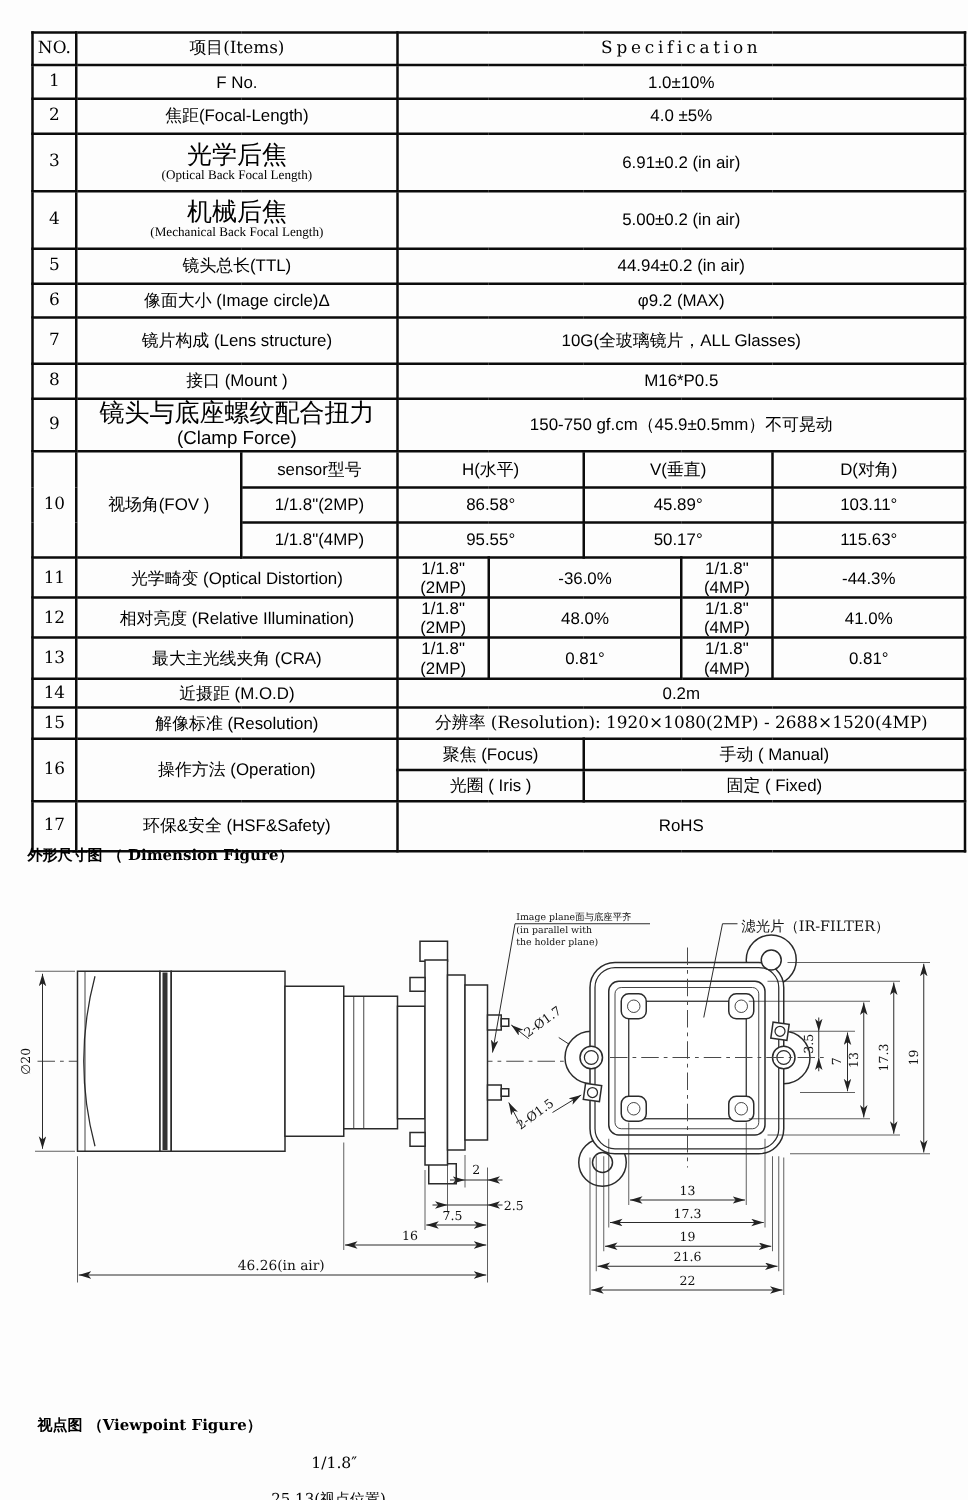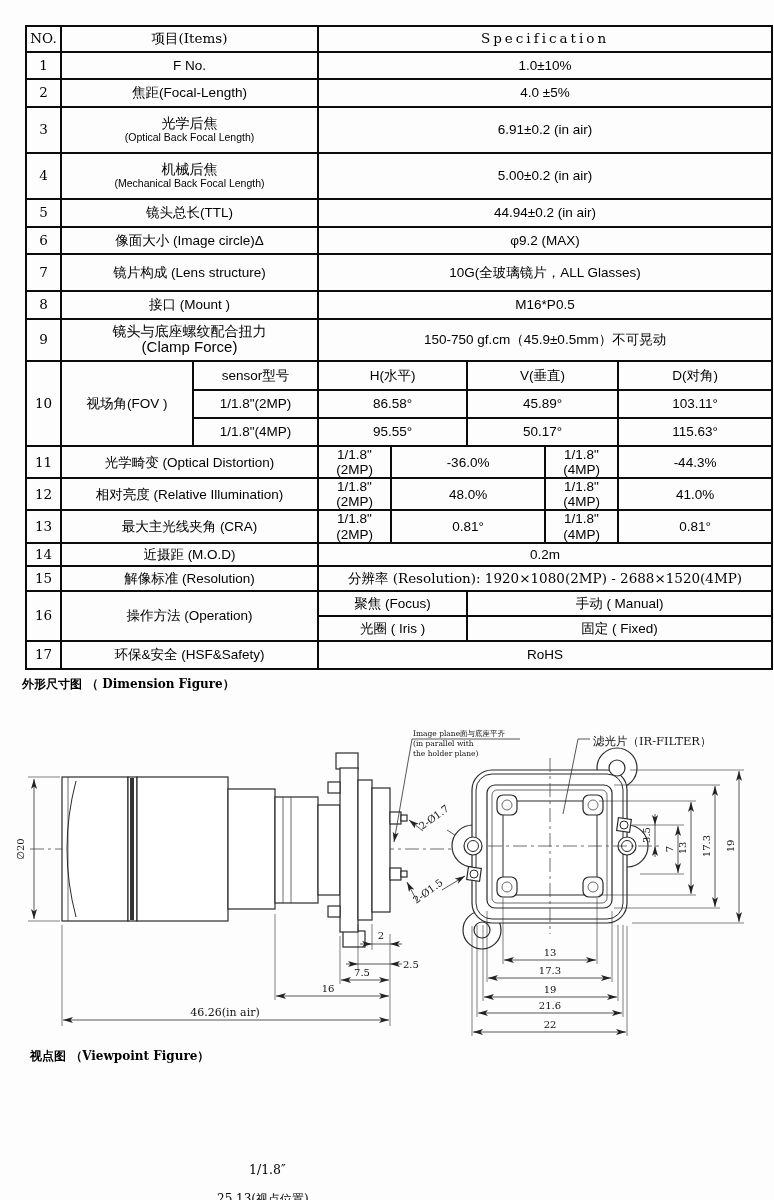--- a/index.html
+++ b/index.html
@@ -18,22 +18,22 @@
     border:2px solid #0b0b0b;
     padding:0 3px;text-align:center;vertical-align:middle;
     font-size:13.5px;line-height:1.12;overflow:hidden;
   }
   td.thin-t{border-top-width:1px;}
   td.thin-l{border-left-width:1px;}
   .hdr{font-family:"DejaVu Serif",serif;font-size:16px;}
   .hdr-spec{letter-spacing:3px;border-radius:10px;}
   .no{font-family:"DejaVu Serif",serif;font-size:13px;}
   .serif{font-family:Liberation Sans, sans-serif;}
-  .item-main{display:block;font-size:14px;}
-  .sub{display:block;font-family:Liberation Sans, sans-serif;font-size:10.5px;}
+  .item-main{display:block;font-size:20px;}
+  .sub{display:block;font-family:Liberation Serif, serif;font-size:10.5px;}
   .sub2{display:block;font-size:15px;}
   .small{font-size:10.5px;padding:0 1px;}
   .left{text-align:left;padding-left:7px;}
   .spec15{font-family:"DejaVu Serif",serif;font-size:12.5px;white-space:nowrap;margin-left:13px;}
   
   .fig-title{
     position:absolute;left:22px;
     font-family:"DejaVu Serif",serif;font-weight:bold;font-size:12px;
   }
   
@@ -186,21 +186,21 @@
   <tr style="height:25px">
     <td class="no" rowspan="2">16</td>
     <td colspan="2" rowspan="2">操作方法 (Operation)</td>
     <td colspan="2">聚焦 (Focus)</td>
     <td colspan="3">手动 ( Manual)</td>
   </tr>
   <tr style="height:25px">
     <td colspan="2" class="thin-t">光圈 ( Iris )</td>
     <td colspan="3" class="thin-t">固定 ( Fixed)</td>
   </tr>
-  <tr style="height:28px">
+  <tr style="height:40px">
     <td class="no">17</td>
     <td colspan="2">环保&amp;安全 (HSF&amp;Safety)</td>
     <td colspan="5">RoHS</td>
   </tr>
 </tbody>
   </table>
 
 <div class="fig-title" style="top:676px">外形尺寸图 （ Dimension Figure）</div>
 
 <svg class="fig" width="774" height="345" viewBox="0 0 774 345">
@@ -354,15 +354,15 @@
     <text class="dim" x="550" y="275" text-anchor="middle">19</text>
 
     <line class="dl" x1="478" y1="295" x2="622" y2="295" marker-start="url(#arr)" marker-end="url(#arr)"></line>
     <text class="dim" x="550" y="291" text-anchor="middle">21.6</text>
 
     <line class="dl" x1="473" y1="314" x2="626" y2="314" marker-start="url(#arr)" marker-end="url(#arr)"></line>
     <text class="dim" x="550" y="310" text-anchor="middle">22</text>
   </g>
 </svg>
 
-<div class="fig-title" style="top:1048px;left:30px">视点图 （Viewpoint Figure）</div>
+<div class="fig-title" style="top:1132px;left:30px">视点图 （Viewpoint Figure）</div>
 <div class="vp-sensor">1/1.8″</div>
 <div class="vp-pos">25.13(视点位置)</div>
 
 </body></html>

